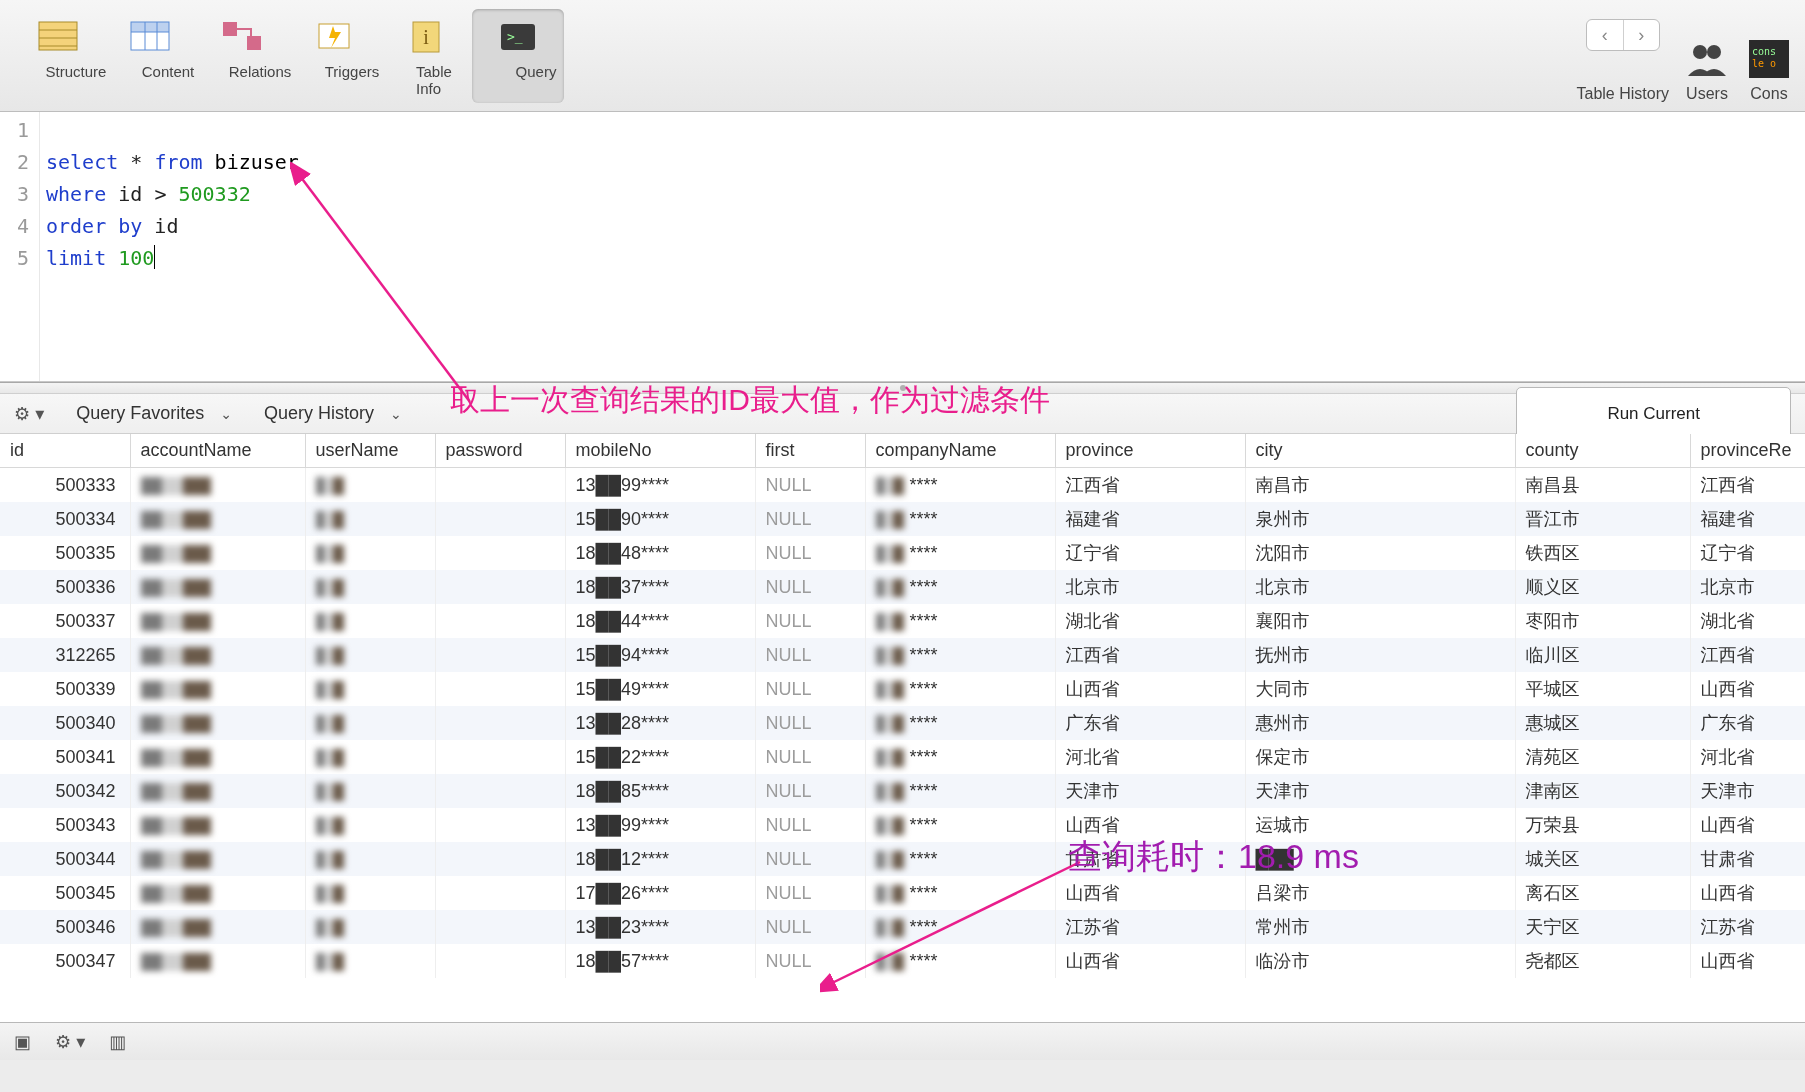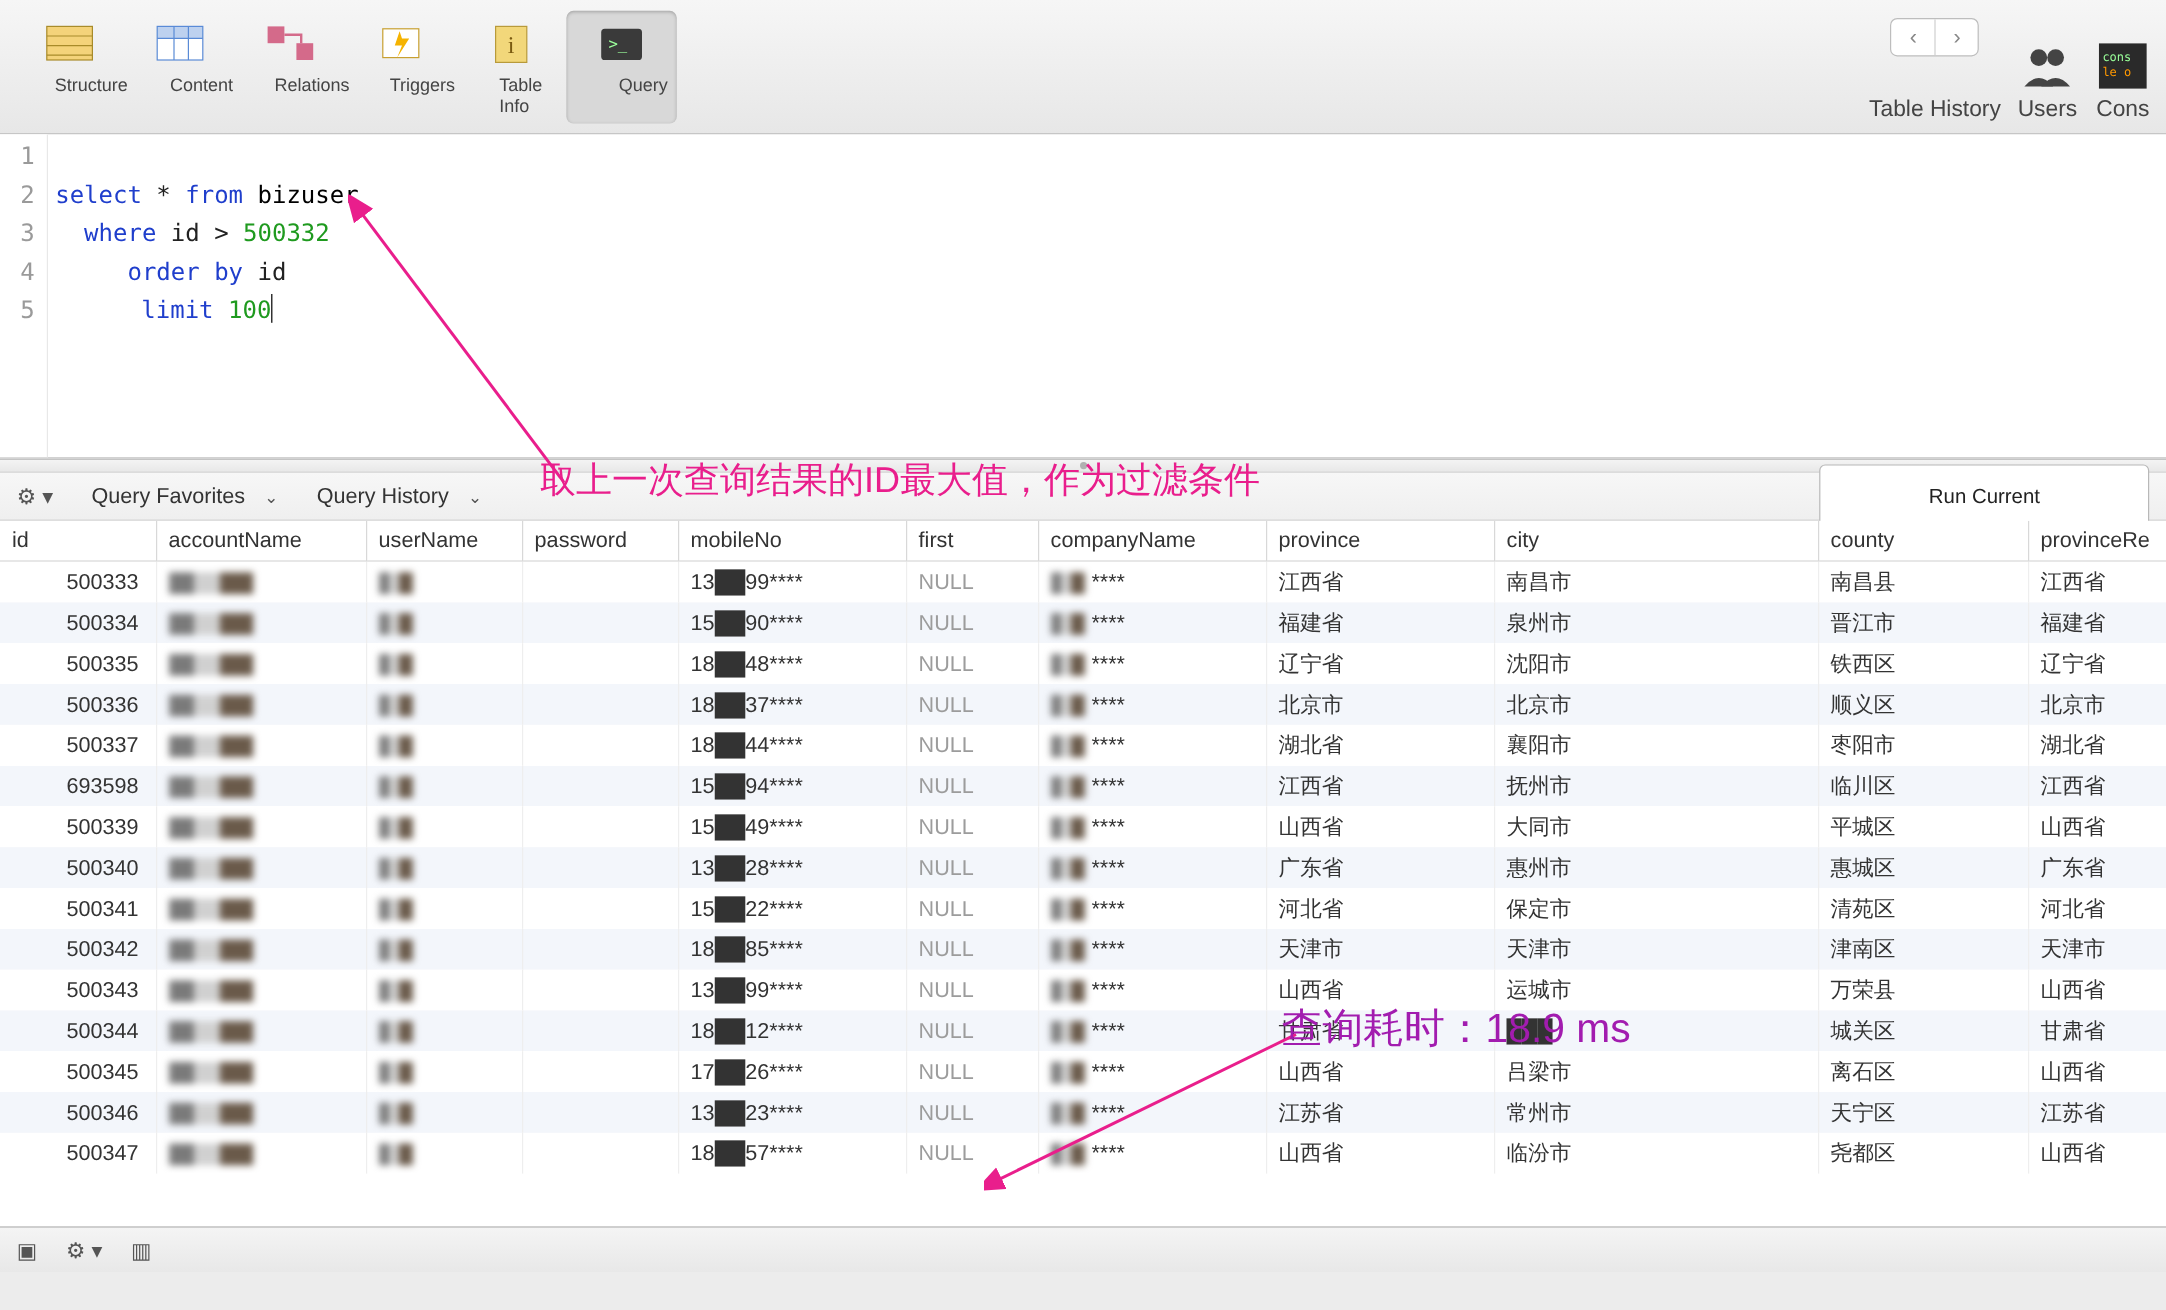--- a/index.html
+++ b/index.html
@@ -45,38 +45,38 @@
     display: flex; border: 1px solid #bdbdbd; border-radius: 6px;
     background: #fff; height: 32px; overflow: hidden; margin-bottom: 28px;
   }
   .nav-arrows span {
     width: 36px; display:flex;align-items:center;justify-content:center;
     color:#888; font-size:18px;
   }
   .nav-arrows span+span { border-left:1px solid #cfcfcf; }
   .rcol { display:flex;flex-direction:column;align-items:center;gap:6px; }
   .rcol .ricon { width:48px;height:40px;display:flex;align-items:center;justify-content:center;}
-  .rcol .rlabel { font-size:19px;color:#444; }
+  .rcol .rlabel { font-size:16px;color:#444; }
 
   
   .editor {
     background:#fff;
     height: 270px;
     border-bottom: 1px solid #c8c8c8;
     display:flex;
     position: relative;
   }
   .gutter {
     width: 40px; background:#fff; color:#9a9a9a;
     font: 20px/32px Menlo, monospace; text-align:right; padding: 2px 10px 0 0;
     border-right:1px solid #e8e8e8;
   }
   .code {
     font: 20px/32px Menlo, monospace;
-    padding: 2px 0 0 6px; color:#222; white-space:pre;text-align:center;
+    padding: 2px 0 0 6px; color:#222; white-space:pre;
   }
   .kw { color:#1f3ecc; }
   .num { color:#1f9a1f; }
   .ident { color:#000; }
   .annot {
     position:absolute; color:#e91e8c; font-size:30px; font-weight:400;
   }
   .arrow-svg { position:absolute; }
   .cursor {
     display:inline-block; width:1px; height:24px; background:#000;
@@ -379,21 +379,21 @@
           <td></td>
           <td>18██44****</td>
           <td class="null">NULL</td>
           <td><span class="blur sm"></span>****</td>
           <td>湖北省</td>
           <td>襄阳市</td>
           <td>枣阳市</td>
           <td>湖北省</td>
         </tr>
         <tr>
-          <td class="idcell">693598</td>
+          <td class="idcell">312265</td>
           <td><span class="blur"></span></td>
           <td><span class="blur sm"></span></td>
           <td></td>
           <td>15██94****</td>
           <td class="null">NULL</td>
           <td><span class="blur sm"></span>****</td>
           <td>江西省</td>
           <td>抚州市</td>
           <td>临川区</td>
           <td>江西省</td>

